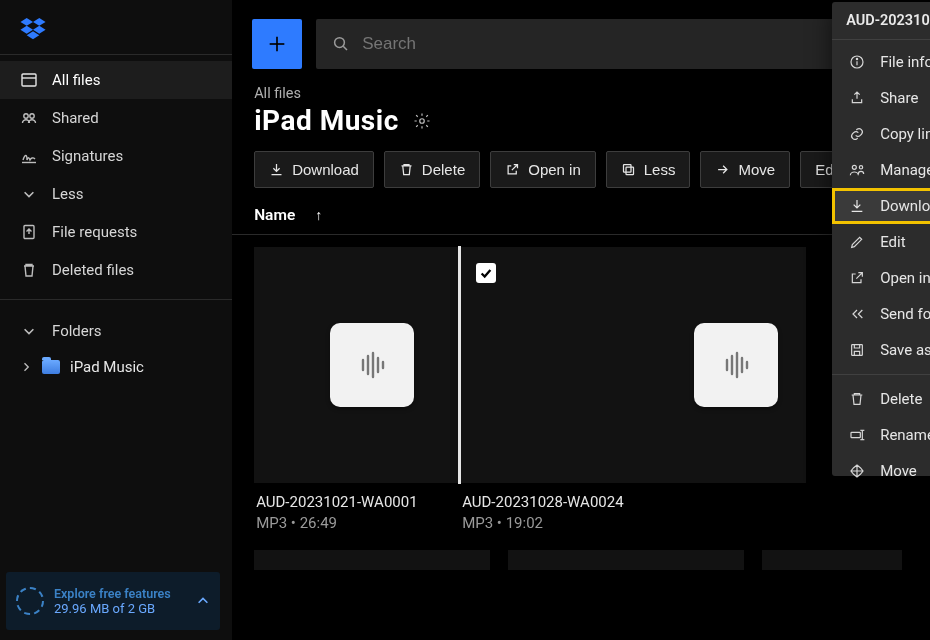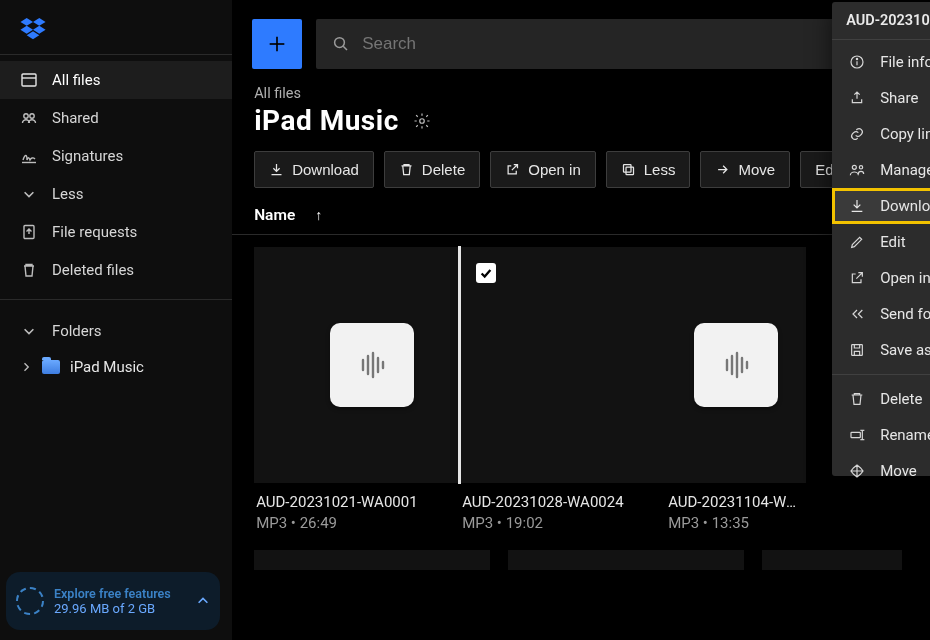--- a/index.html
+++ b/index.html
@@ -11,21 +11,21 @@
   .logo { padding:18px 20px 14px 20px; }
   .side-divider { height:1px; background:#2a2a2a; }
   .nav { padding-top:6px; }
   .nav-item { display:flex; align-items:center; gap:14px; padding:10px 20px; font-size:15px; color:#d6d6d6; cursor:pointer; }
   .nav-item.active { background:#1d1d1d; color:#fff; }
   .nav-item .icon { width:18px; height:18px; display:flex; align-items:center; justify-content:center; }
   .folders-section { margin-top:12px; }
   .folder-item { display:flex; align-items:center; gap:10px; padding:8px 20px 8px 20px; font-size:15px; color:#e6e6e6; cursor:pointer; }
   .folder-icon { width:18px; height:14px; background:linear-gradient(#6aa9ff,#3e7de0); border-radius:2px; display:inline-block; position:relative; }
   .folder-icon::before{ content:""; position:absolute; top:-3px; left:0; width:9px; height:3px; background:#6aa9ff; border-radius:2px 2px 0 0;}
-  .promo { position:absolute; left:6px; right:12px; bottom:10px; height:58px; background:#0d1c2a; border-radius:14px; display:flex; align-items:center; gap:10px; padding:8px 10px; }
+  .promo { position:absolute; left:6px; right:12px; bottom:10px; height:58px; background:#0d1c2a; border-radius:3px; display:flex; align-items:center; gap:10px; padding:8px 10px; }
   .promo-ring { width:28px; height:28px; border:2px dashed #3b82c6; border-radius:50%; }
   .promo-text { flex:1; line-height:1.2; }
   .promo-text .a { color:#3b82c6; font-size:12.5px; font-weight:600; }
   .promo-text .b { color:#6aa9ff; font-size:13px; }
   .promo .chev { color:#8cc1ff; }
 
   
   .main { flex:1; height:100%; position:relative; background:#000; }
   .topbar { display:flex; align-items:flex-end; gap:14px; padding:19px 20px 8px 20px; }
   .add-btn { width:50px; height:50px; background:#2e7bff; display:flex; align-items:center; justify-content:center; cursor:pointer; border-radius:2px;}
@@ -299,24 +299,20 @@
         <div class="audio-tile">
             <svg width="34" height="34" viewBox="0 0 34 34" stroke="#777" stroke-width="2.4" stroke-linecap="round">
               <line x1="8" y1="12" x2="8" y2="22"></line>
               <line x1="13" y1="8" x2="13" y2="26"></line>
               <line x1="18" y1="5" x2="18" y2="29"></line>
               <line x1="23" y1="10" x2="23" y2="24"></line>
               <line x1="28" y1="14" x2="28" y2="20"></line>
             </svg>
           </div>
       </div>
-      <div class="captions">
-        <div class="file-name">AUD-20231104-WA0</div>
-        <div class="file-meta"><span>MP3</span> • <span>13:35</span></div>
-      </div>
     </div>
   </div>
 
   <div class="row2">
     <div class="blank"></div>
     <div class="blank"></div>
     <div class="blank" style="width:140px"></div>
   </div>
 
   <div class="ctx">

